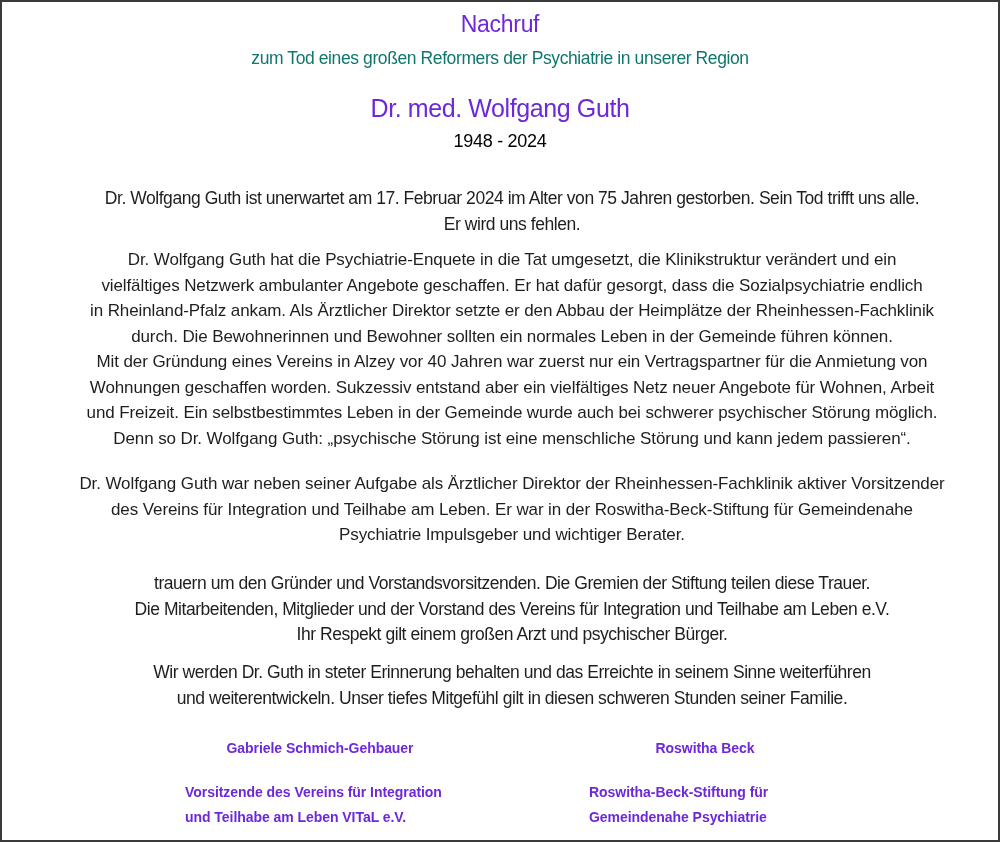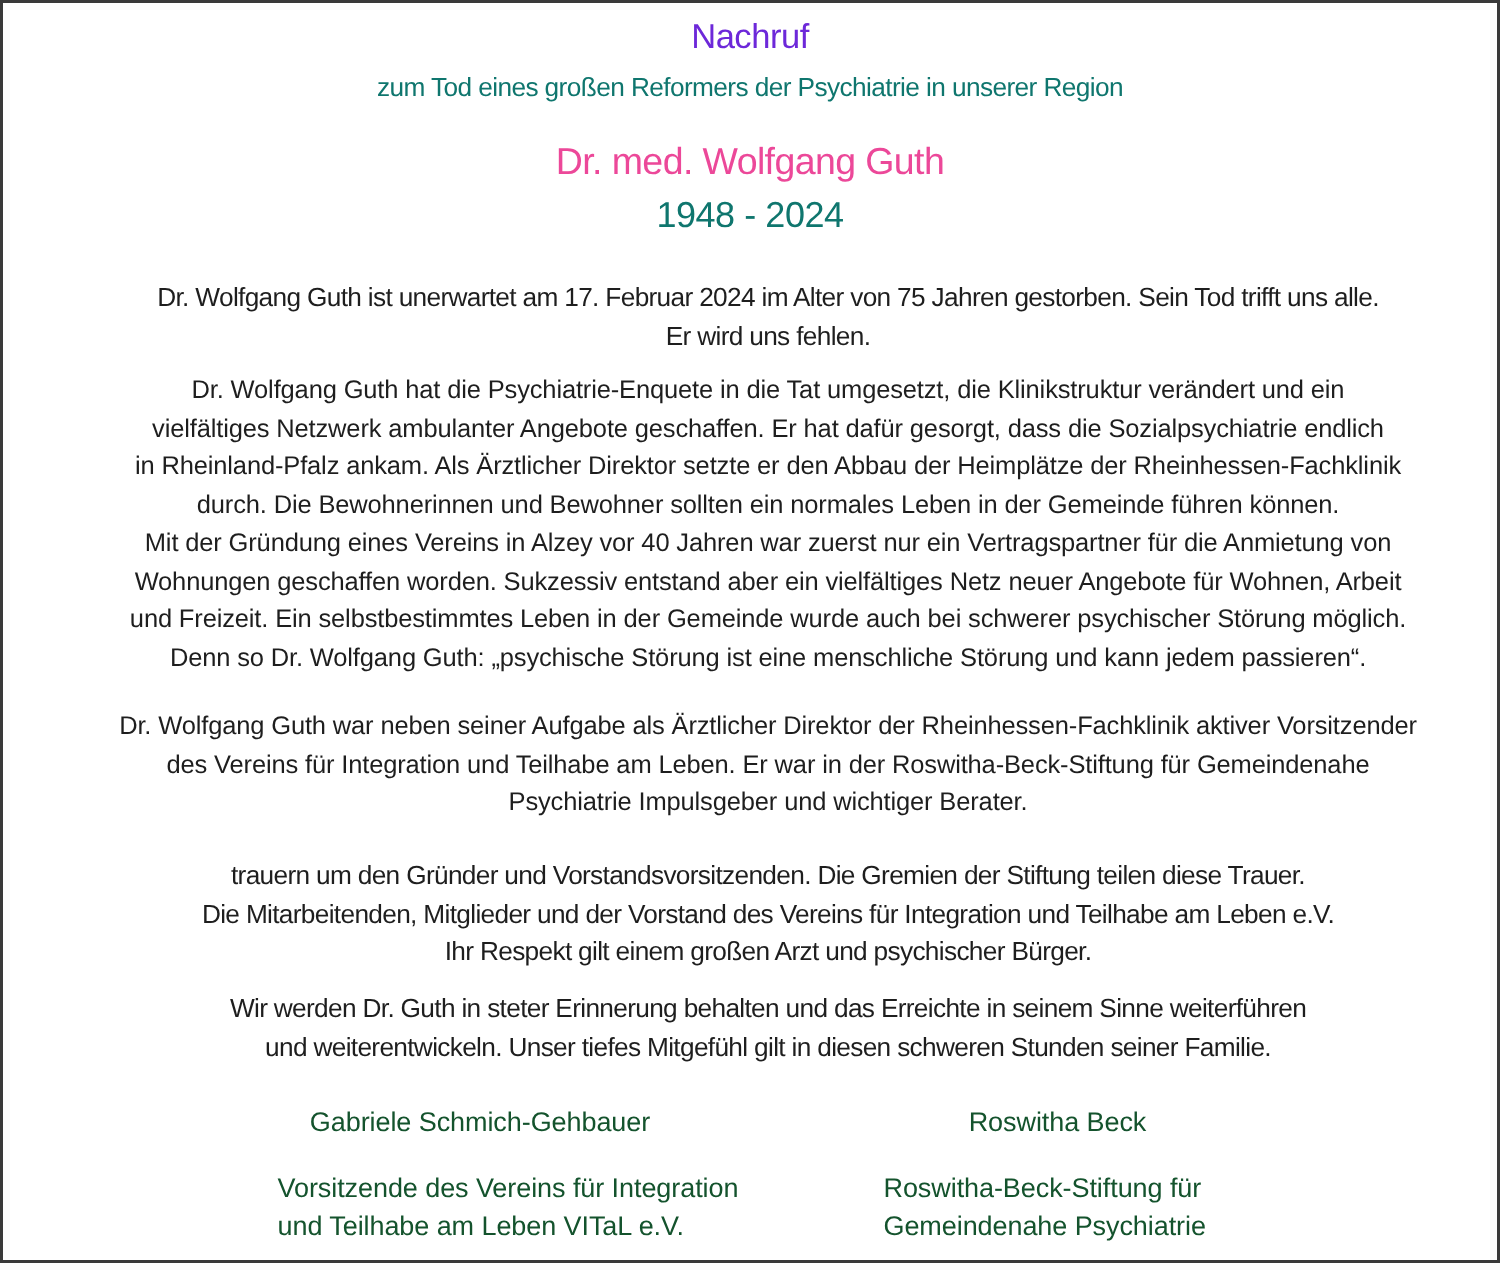--- a/index.html
+++ b/index.html
@@ -38,27 +38,27 @@
     }
     .subtitle {
       top: 48px;
       font-size: 17.5px;
       color: #0f766e;
       letter-spacing: -0.4px;
     }
     .name {
       top: 94px;
       font-size: 25px;
-      color: #ec4899;
+      color: #6d28d9;
       letter-spacing: -0.4px;
     }
     .years {
       top: 130px;
-      font-size: 24px;
-      color: #0f766e;
+      font-size: 18px;
+      color: #000000;
       letter-spacing: -0.3px;
     }
     .para {
       position: absolute;
       left: 0;
       width: 996px;
       margin: 12px;
       text-align: center;
     }
     .para .pl {
@@ -76,23 +76,24 @@
       letter-spacing: -0.1px;
     }
     #p1 { top: 172px; }
     #p2 { top: 233px; }
     #p3 { top: 457px; }
     #p4 { top: 557px; }
     #p5 { top: 646px; }
 
     .sig {
       position: absolute;
-      font-size: 18px;
-      color: #14532d;
+      font-size: 14px;
+      color: #6d28d9;
       letter-spacing: -0.05px;
+      font-weight: bold;
     }
     .sig .sig-name {
       display: block;
       white-space: nowrap;
       text-align: center;
       line-height: 24px;
       height: 24px;
     }
     .sig .sig-role {
       display: block;

